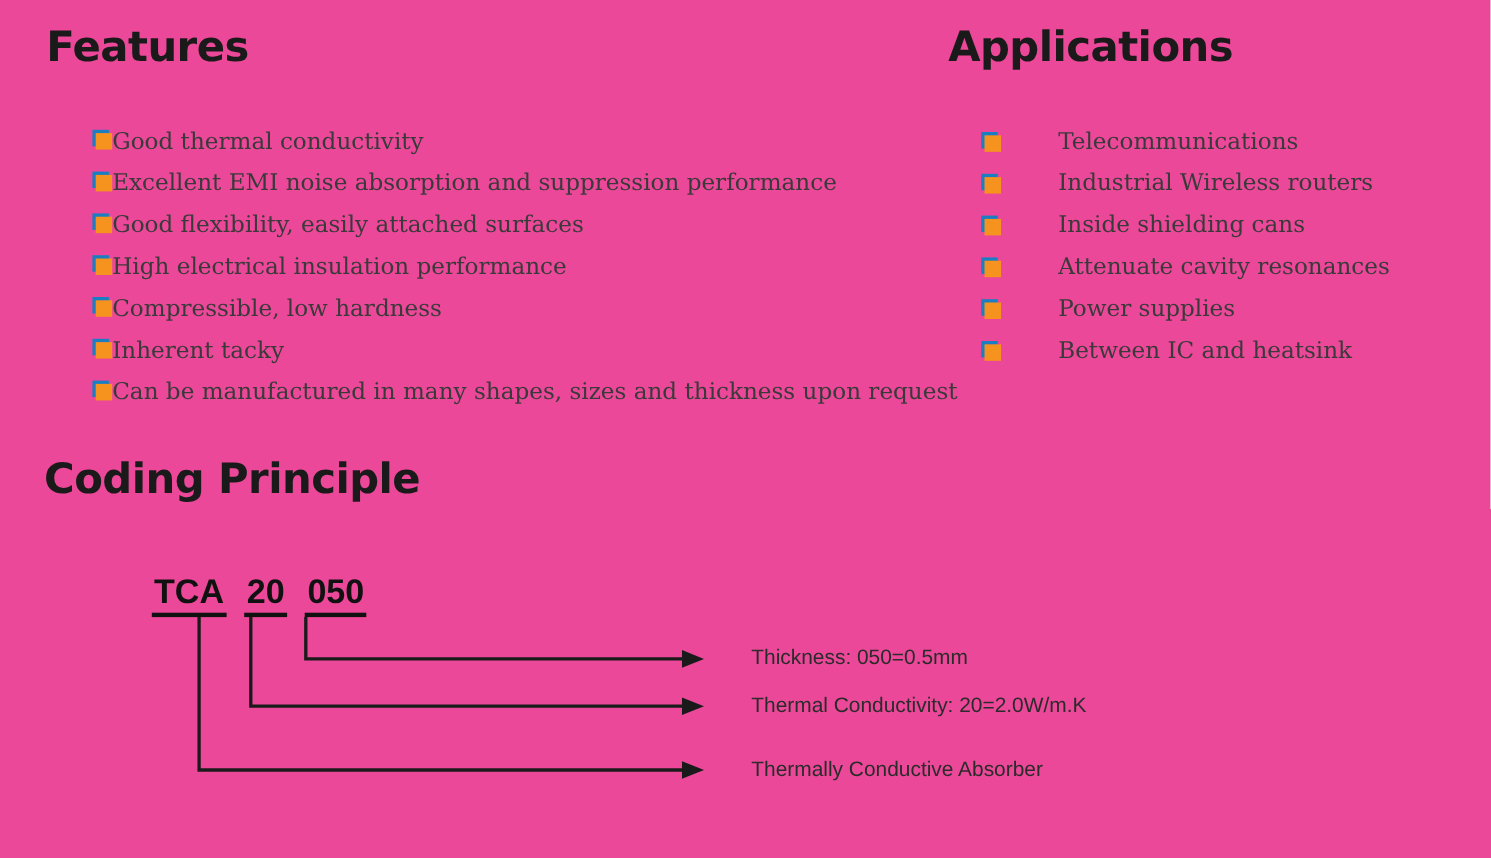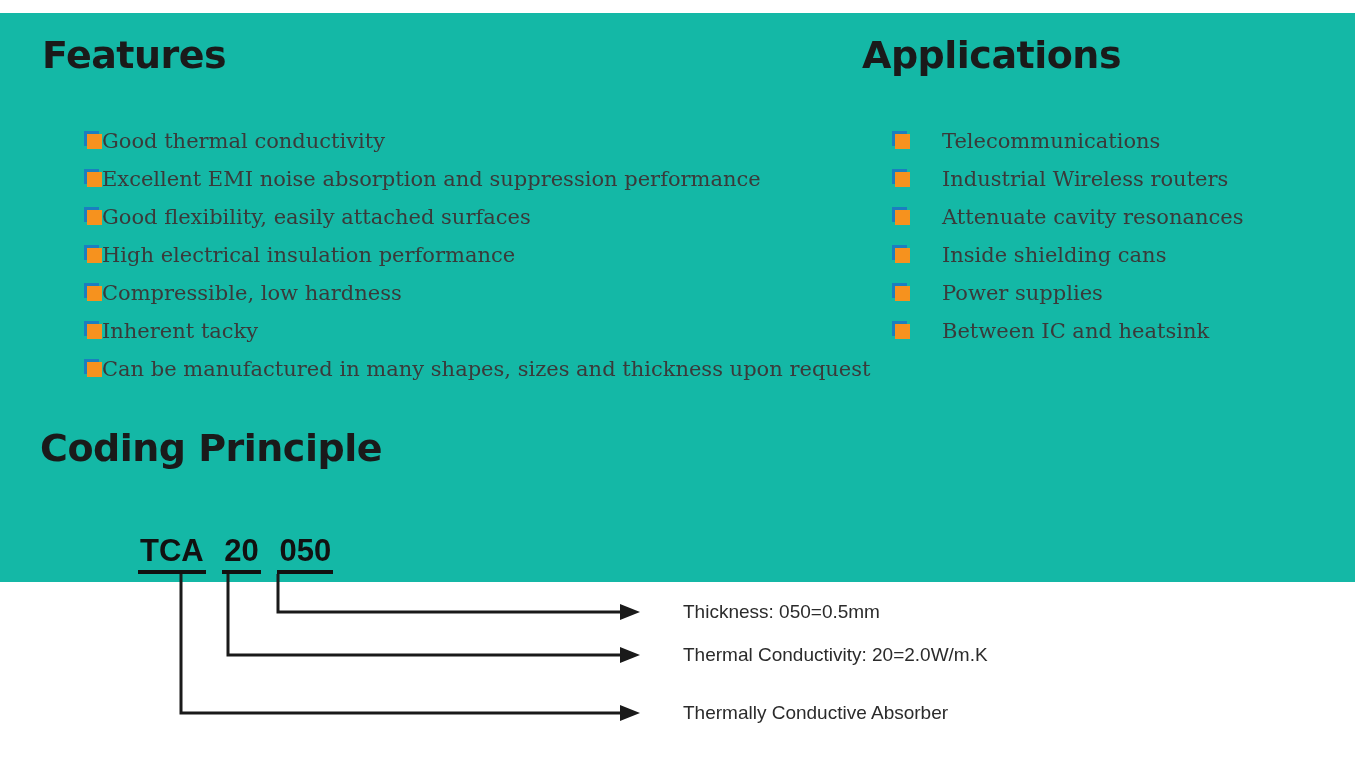--- a/index.html
+++ b/index.html
@@ -1,34 +1,34 @@
 <!DOCTYPE html>
 <html><head>
 <meta charset="utf-8">
 <style>
   * { margin:0; padding:0; box-sizing:border-box; }
   html,body { width:1355px; height:780px; background:#ffffff; overflow:hidden;
               font-family:"Liberation Sans", sans-serif; }
-  .page { position:relative; width:1355px; height:569px; background:#14b8a6;margin-top:13px; }
+  .page { position:relative; width:1355px; height:780px; background:#ec4899; }
 
   
   .page-title { position:absolute; font-family:"DejaVu Sans", sans-serif;
                 font-weight:bold; font-size:38px; line-height:42px;
                 color:#1a1a1a; letter-spacing:-0.5px; white-space:nowrap; }
   #features-title { left:42px; top:21px; }
   #applications-title { left:862px; top:21px; }
   #coding-title { left:40px; top:414px;text-align:right; }
 
   
   .bullet-list { position:absolute; list-style:none; }
   #features-list { left:84px; top:117px; }
   #applications-list { left:892px; top:117px; }
   .bullet-list li { display:flex; align-items:flex-start; margin-bottom:16px; height:22px; }
   #features-list li { }
-  #applications-list li { gap:32px; }
+  #applications-list li { gap:52px;align-items:center; }
   .bullet { position:relative; width:18px; height:18px; flex:none; margin-top:1px; }
   .bullet::before { content:""; position:absolute; left:0; top:0; width:15px; height:15px;
                     background:#1b7ec0; }
   .bullet::after { content:""; position:absolute; left:3px; top:3px; width:15px; height:15px;
                    background:#f6921e; }
   .item-text { font-family:"DejaVu Serif", serif; font-size:21px; line-height:22px;
                color:#3a3a3a; white-space:nowrap; }
 
   
   .diagram { position:absolute; left:0; top:514px; width:1355px; height:250px;padding-left:37px; }
@@ -90,25 +90,25 @@
     <li>
       <span class="bullet"></span>
       <span class="item-text">Telecommunications</span>
     </li>
     <li>
       <span class="bullet"></span>
       <span class="item-text">Industrial Wireless routers</span>
     </li>
     <li>
       <span class="bullet"></span>
-      <span class="item-text">Attenuate cavity resonances</span>
+      <span class="item-text">Inside shielding cans</span>
     </li>
     <li>
       <span class="bullet"></span>
-      <span class="item-text">Inside shielding cans</span>
+      <span class="item-text">Attenuate cavity resonances</span>
     </li>
     <li>
       <span class="bullet"></span>
       <span class="item-text">Power supplies</span>
     </li>
     <li>
       <span class="bullet"></span>
       <span class="item-text">Between IC and heatsink</span>
     </li>
   </ul>

